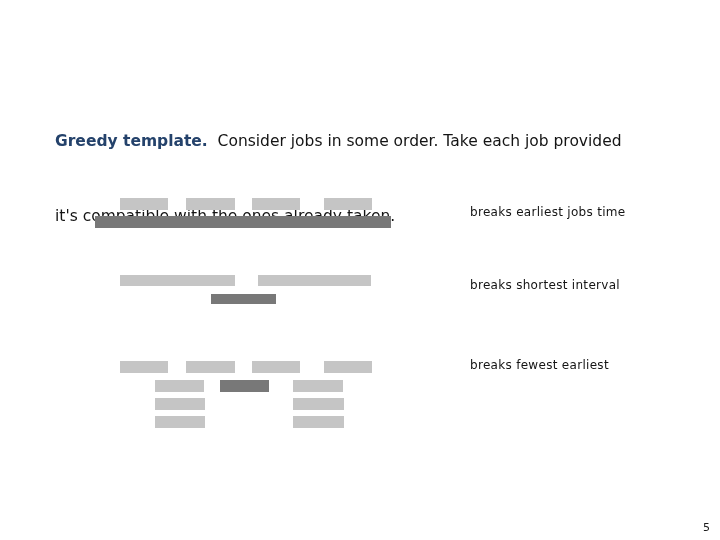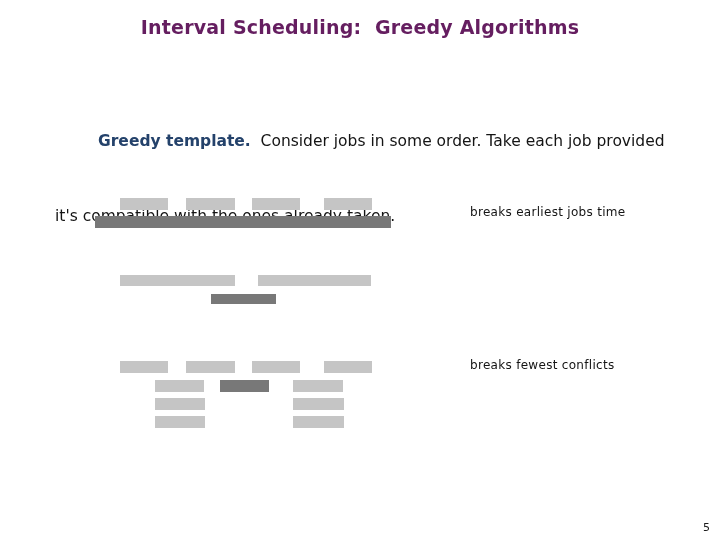--- a/index.html
+++ b/index.html
@@ -25,21 +25,21 @@
   }
   .body-text {
     position: absolute;
     left: 55px;
     top: 79px;
     font-size: 15.5px;
     line-height: 25px;
     color: #141414;
     white-space: pre;
   }
-  .lead { color: #24426b; font-weight: bold; margin-left: 43px; }
+  .lead { color: #24426b; font-weight: bold; }
   .diagram-layer {
     position: absolute;
     left: 0; top: 0;
     width: 720px; height: 540px;
   }
   .ivl-rect { position: absolute; }
   .caption {
     position: absolute;
     left: 470px;
     font-size: 12px;
@@ -56,21 +56,20 @@
     right: 10px;
     font-size: 11px;
     color: #1a1a1a;
   }
 </style>
 </head>
 <body>
 
 <div class="slide">
 
-  <div class="slide-title">Interval Scheduling:  Greedy Algorithms</div>
 
   <div class="body-text">
     <div><span class="lead">Greedy template.</span><span>  Consider jobs in some order. Take each job provided</span></div>
     <div>it's compatible with the ones already taken.</div>
   </div>
 
   <div class="diagram-layer">
       <div class="ivl-rect" style="left: 120px; top: 198px; width: 48px; height: 12px; background: rgb(197, 197, 197);"></div>
       <div class="ivl-rect" style="left: 186px; top: 198px; width: 49px; height: 12px; background: rgb(197, 197, 197);"></div>
       <div class="ivl-rect" style="left: 252px; top: 198px; width: 48px; height: 12px; background: rgb(197, 197, 197);"></div>
@@ -93,18 +92,19 @@
       <div class="ivl-rect" style="left: 220px; top: 380px; width: 49px; height: 12px; background: rgb(120, 120, 120);"></div>
       <div class="ivl-rect" style="left: 293px; top: 380px; width: 50px; height: 12px; background: rgb(197, 197, 197);"></div>
       <div class="ivl-rect" style="left: 155px; top: 398px; width: 50px; height: 12px; background: rgb(197, 197, 197);"></div>
       <div class="ivl-rect" style="left: 293px; top: 398px; width: 51px; height: 12px; background: rgb(197, 197, 197);"></div>
       <div class="ivl-rect" style="left: 155px; top: 416px; width: 50px; height: 12px; background: rgb(197, 197, 197);"></div>
       <div class="ivl-rect" style="left: 293px; top: 416px; width: 51px; height: 12px; background: rgb(197, 197, 197);"></div>
     </div>
 
   <div class="caption caption-1">breaks earliest jobs time</div>
 
+  <div class="caption caption-2">breaks shortest interval</div>
 
-  <div class="caption caption-3">breaks fewest conflicts</div>
+  <div class="caption caption-3">breaks fewest earliest</div>
 
   <div class="page-number">5</div>
 
 </div>
 
 </body></html>

